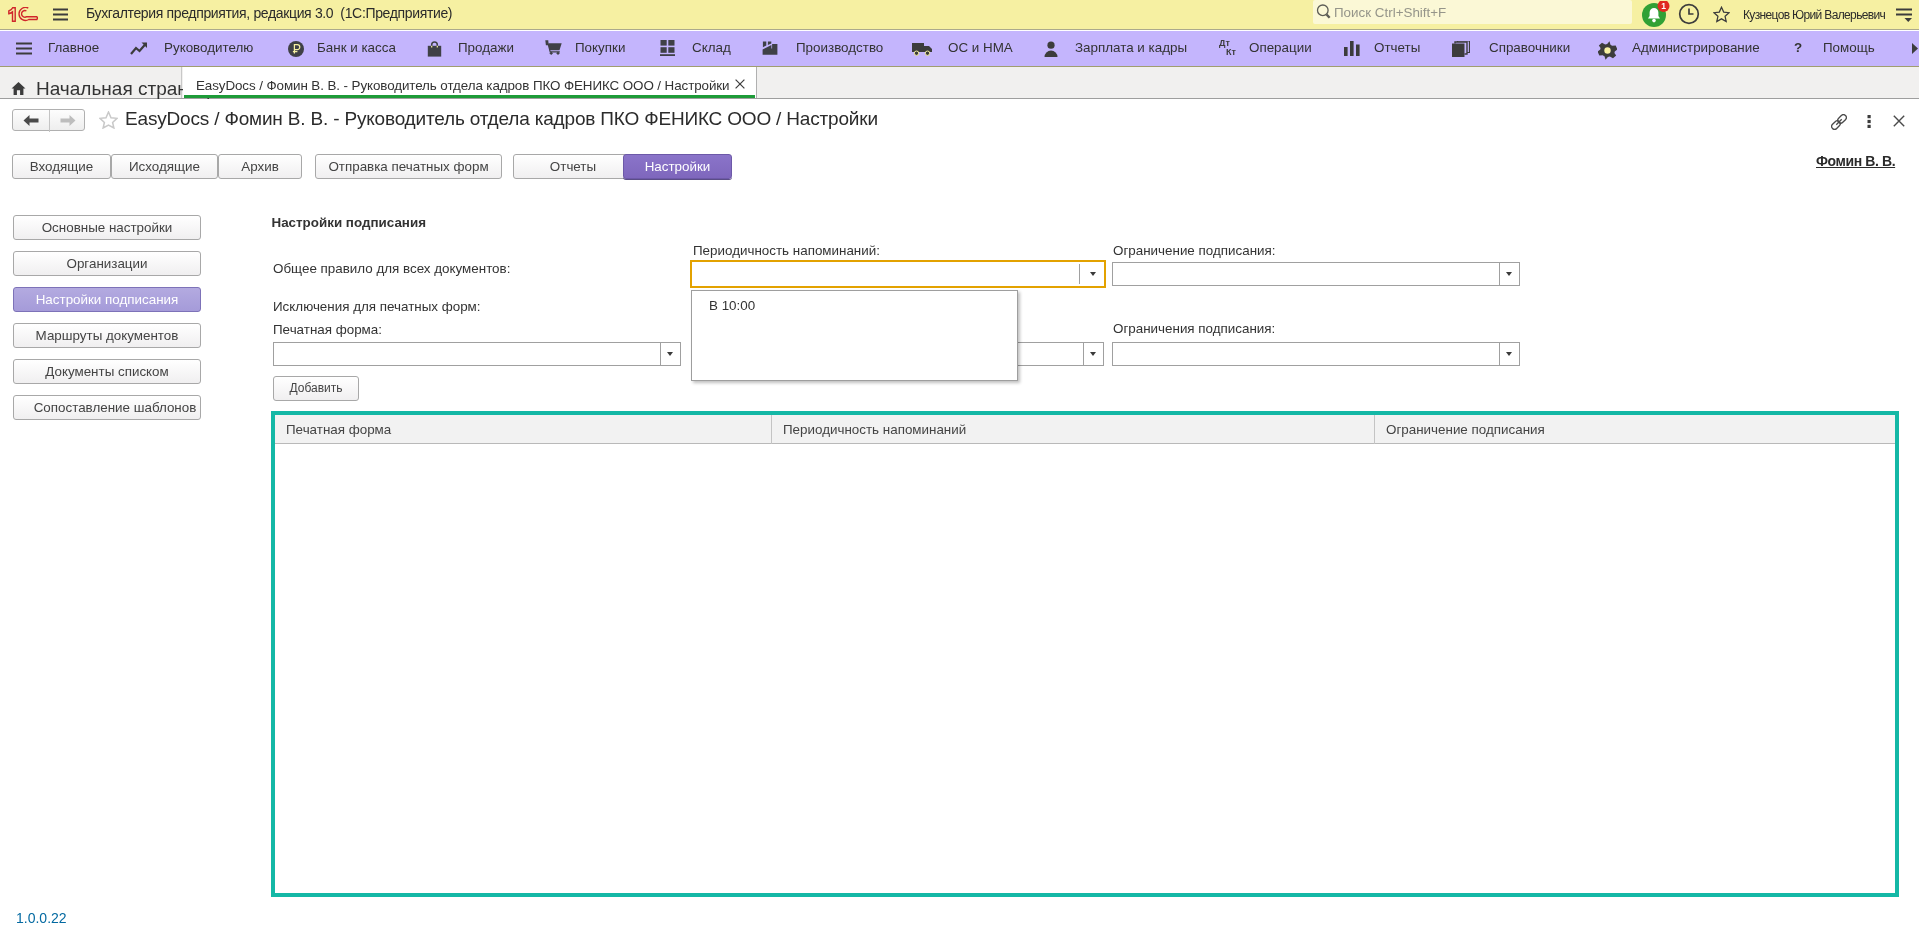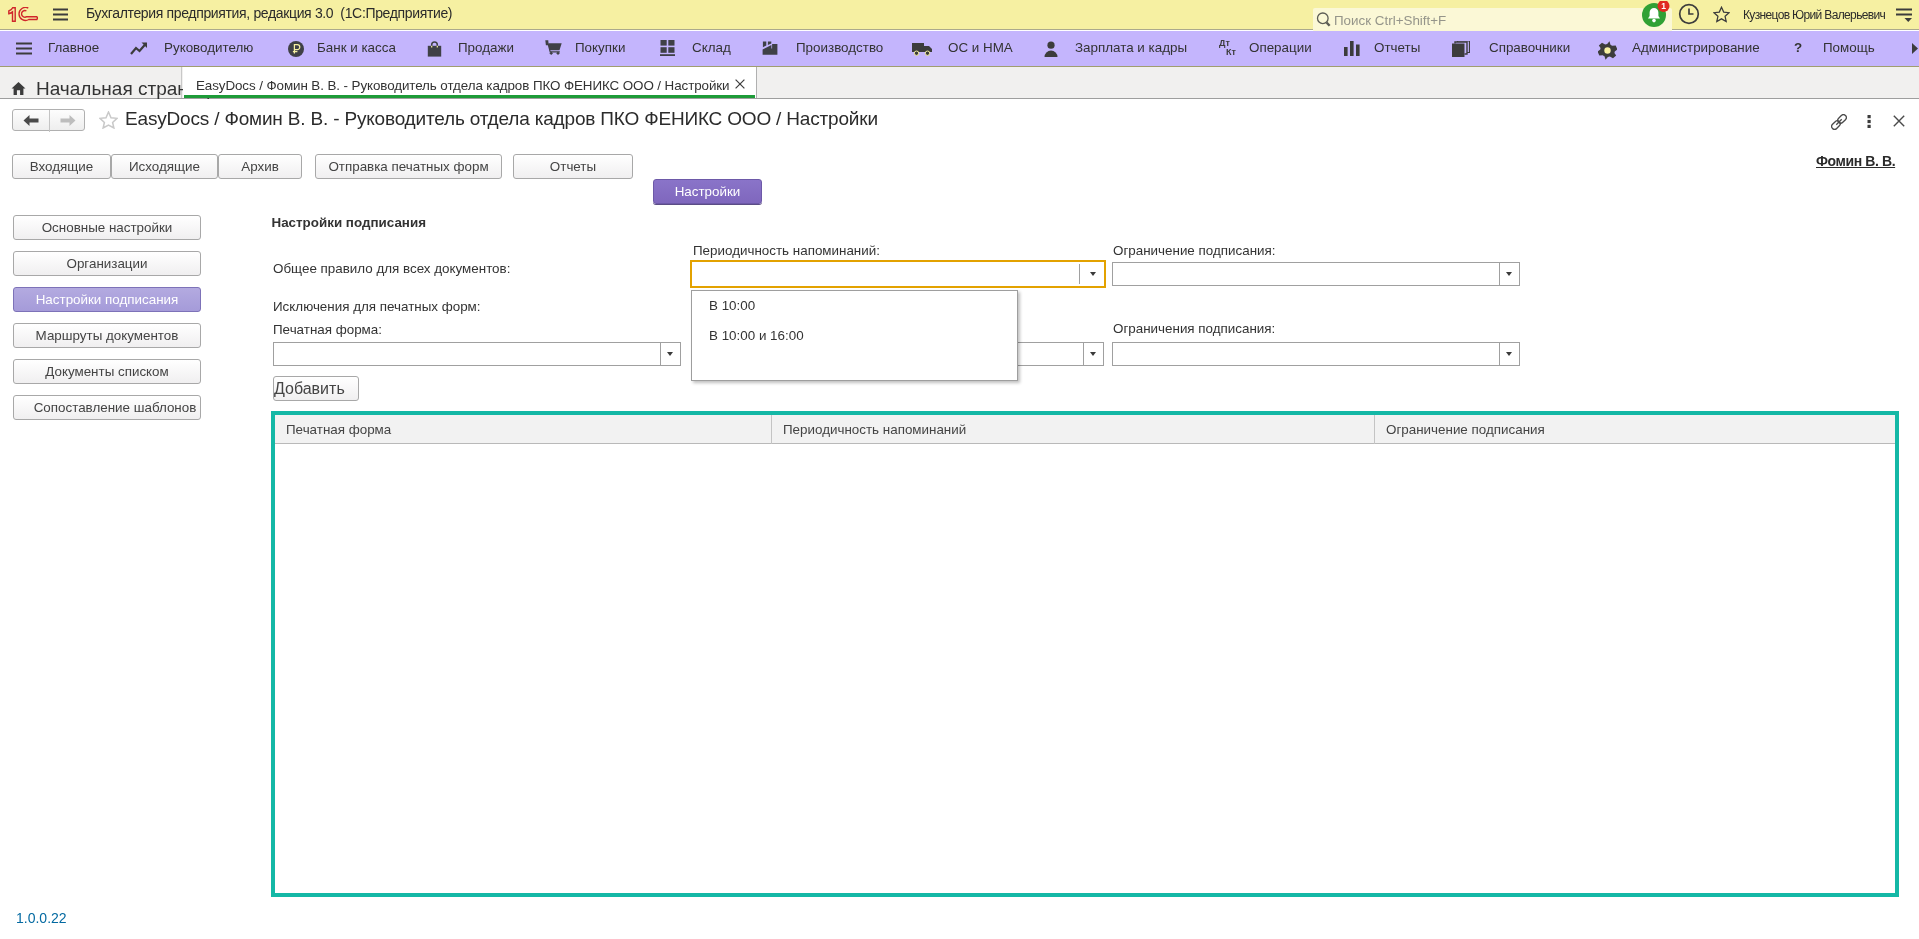--- a/index.html
+++ b/index.html
@@ -55,21 +55,21 @@
   #combo-focus .sep { position:absolute; right:24px; top:2px; bottom:2px; width:1px; background:#a0a0a0; }
   #combo-focus:after { content:""; position:absolute; right:8.5px; top:50%;
     margin-top:-1.8px; border:3.8px solid transparent; border-top:4.6px solid #3a3a3a; }
 
   #droplist { position:absolute; left:691px; top:290px; width:327px; height:91px;
     background:#fff; border:1px solid #9e9e9e; box-shadow:2px 2px 3px rgba(0,0,0,0.25); z-index:5; }
   #droplist div { height:30px; line-height:30px; padding-left:17px; font-size:13.4px; color:#333; }
 
   #addbtn { position:absolute; left:273px; top:376px; width:86px; height:25px;
     border:1px solid #a8a8a8; border-radius:3px; background:linear-gradient(#ffffff,#f0eff0);
-    font-size:16px; color:#444; text-align:left; line-height:23px; }
+    font-size:12px; color:#444; text-align:center; line-height:23px; }
 
   #tbl { position:absolute; left:271px; top:411px; width:1628px; height:486px;
     border:4px solid #14b8a6; background:#fff; }
   #tbl .hrow { position:absolute; left:0; top:0; width:100%; height:29px;
     background:#f2f2f2; border-bottom:1px solid #b9b9b9; }
   #tbl .hc { position:absolute; top:0; height:29px; line-height:29px; font-size:13.4px; color:#444;
     padding-left:11px; border-right:1px solid #c4c4c4; }
 
   #version { position:absolute; left:16px; top:910px; font-size:14px; color:#0369a1; }
 </style>
@@ -82,21 +82,21 @@
       <path d="M0.8 4.0 C2.9 3.2 4.1 2.2 4.7 0.8 H7.2 V14.2 H4.5 V4.9 C3.6 5.6 2.3 6.3 0.8 6.7 Z"></path>
       <path d="M20.3 1.0 A6.5 6.5 0 1 0 20.8 12.5 L29.3 12.5"></path>
       <path d="M18.4 3.8 A3.4 3.4 0 1 0 18.8 9.7 L29.3 9.7"></path>
       <path d="M29.3 12.5 V9.7"></path>
     </g>
   </svg>
   <svg class="abs" style="left:53px; top:8px;" width="15" height="13" viewBox="0 0 15 13">
     <path d="M0 1.5 H15 M0 6.5 H15 M0 11.5 H15" stroke="#3c3c3c" stroke-width="1.8"></path>
   </svg>
   <div class="abs" style="left:86px; top:5px; font-size:14px; letter-spacing:-0.35px; color:#2b2b2b; white-space:nowrap;">Бухгалтерия предприятия, редакция 3.0&nbsp; (1С:Предприятие)</div>
-  <div class="abs" style="left:1313px; top:8px; width:359px; height:24px; background:#fbf8d6; border-radius:2px;">
+  <div class="abs" style="left:1313px; top:0; width:319px; height:24px; background:#fbf8d6; border-radius:2px;">
     <svg class="abs" style="left:3px; top:4px;" width="17" height="17" viewBox="0 0 17 17">
       <circle cx="6.8" cy="6.3" r="5.3" fill="none" stroke="#5c5c55" stroke-width="1.3"></circle>
       <path d="M10.6 10.5 L13.6 13.8" stroke="#5c5c55" stroke-width="2.4"></path>
     </svg>
     <div class="abs" style="left:21px; top:5px; font-size:13.4px; color:#95958a;">Поиск Ctrl+Shift+F</div>
   </div>
   <svg class="abs" style="left:1641px; top:1px;" width="30" height="28" viewBox="0 0 30 28">
     <circle cx="13" cy="14" r="12" fill="#31a135"></circle>
     <path d="M13 7 a4.4 4.4 0 0 1 4.4 4.4 v3.6 l1.6 2.4 h-12 l1.6 -2.4 v-3.6 A4.4 4.4 0 0 1 13 7 Z" fill="#fff"></path>
     <circle cx="13" cy="19.6" r="1.8" fill="#fff"></circle>
@@ -241,21 +241,21 @@
 </svg>
 <svg class="abs" style="left:1893px; top:115px;" width="12" height="12" viewBox="0 0 12 12">
   <path d="M0.8 0.8 L11.2 11.2 M11.2 0.8 L0.8 11.2" stroke="#4a4a4a" stroke-width="1.4"></path>
 </svg>
 
 <div class="navbtn" style="left:12px; top:154px; width:99px;">Входящие</div>
 <div class="navbtn" style="left:111px; top:154px; width:107px;">Исходящие</div>
 <div class="navbtn" style="left:218px; top:154px; width:84px;">Архив</div>
 <div class="navbtn" style="left:315px; top:154px; width:187px;">Отправка печатных форм</div>
 <div class="navbtn" style="left:513px; top:154px; width:120px;">Отчеты</div>
-<div class="navbtn purple" style="left:653px; top:154px; width:109px;margin-top:25px;">Настройки</div>
+<div class="navbtn purple" style="left:623px; top:154px; width:109px;">Настройки</div>
 <div style="position:absolute; left:1816px; top:153px; font-size:14px; letter-spacing:-0.4px; color:#2b2b2b; font-weight:bold; text-decoration:underline;">Фомин В. В.</div>
 
 <div class="sidebtn" style="top:215px;">Основные настройки</div>
 <div class="sidebtn" style="top:251px;">Организации</div>
 <div class="sidebtn active" style="top:287px;">Настройки подписания</div>
 <div class="sidebtn" style="top:323px;">Маршруты документов</div>
 <div class="sidebtn" style="top:359px;">Документы списком</div>
 <div class="sidebtn" style="top:395px;padding-left:16px;">Сопоставление шаблонов</div>
 
 <div class="lbl" style="left:271.5px; top:215px; font-weight:bold;">Настройки подписания</div>
@@ -277,21 +277,20 @@
   </div>
 <div class="combo" style="left:691px; top:342px; width:413px;">
     <div class="btn"></div>
   </div>
 <div class="combo" style="left:1112px; top:342px; width:408px;">
     <div class="btn"></div>
   </div>
 
 <div id="droplist">
   <div>В 10:00</div>
-  <div>В 10:00 и 16:00</div>
 </div>
 
 <div id="addbtn">Добавить</div>
 
 <div id="tbl">
   <div class="hrow"></div>
   <div class="hc" style="left:0; width:497px;">Печатная форма</div>
   <div class="hc" style="left:497px; width:603px;">Периодичность напоминаний</div>
   <div class="hc" style="left:1100px; width:528px; border-right:none;">Ограничение подписания</div>
 </div>

